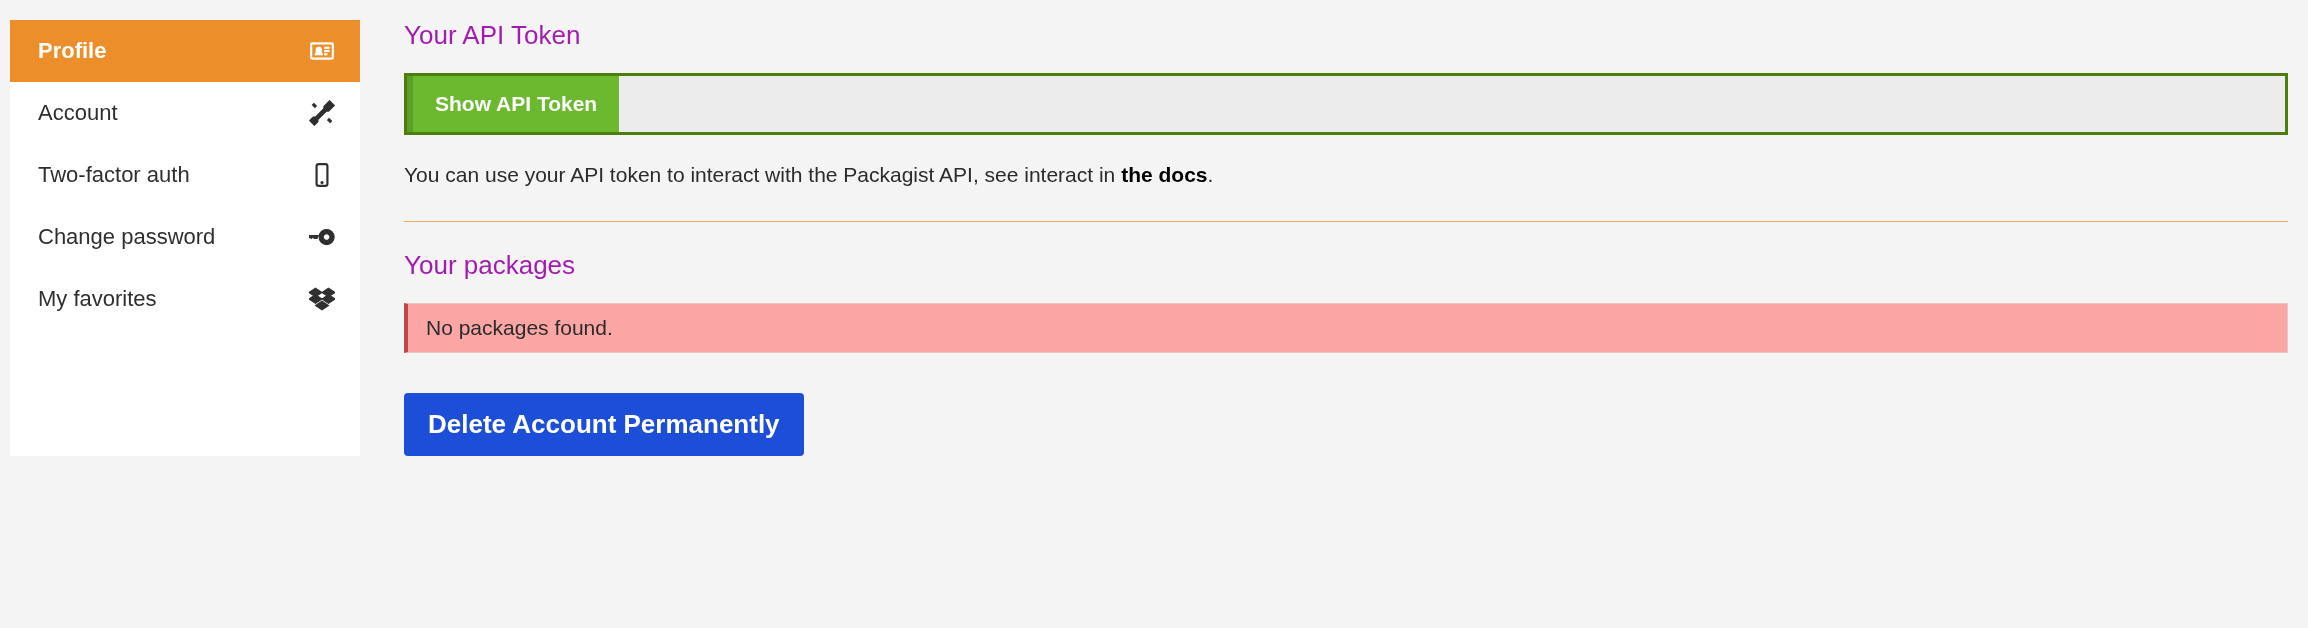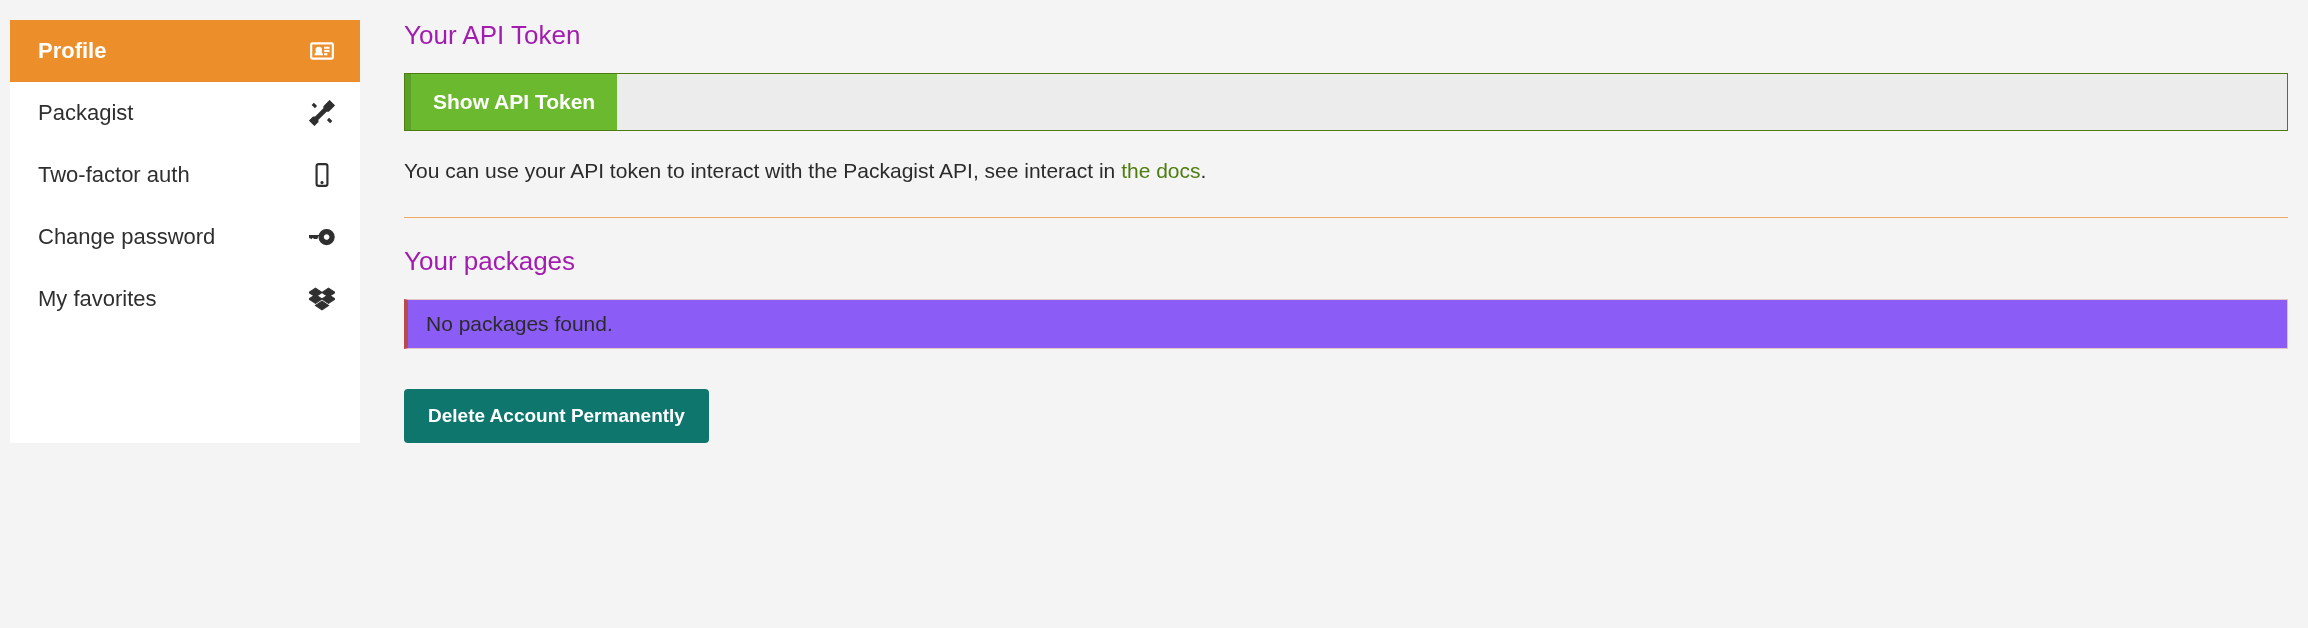--- a/index.html
+++ b/index.html
@@ -47,21 +47,21 @@
 
     .main { flex: 1; }
     .section-title {
       font-size: 26px;
       font-weight: 400;
       color: #a21caf;
       margin-bottom: 22px;
     }
     .token-row {
       display: flex;
-      border: 1px solid #4d7c0f;
+      border: 3px solid #4d7c0f;
       margin-bottom: 24px;
     }
     .btn-show-token {
       background: #6bb92f;
       color: #fff;
       font-size: 21px;
       font-weight: 600;
       padding: 16px 22px;
       border: none;
       border-left: 6px solid #5aa127;
@@ -72,41 +72,42 @@
       flex: 1;
       background: #ececec;
     }
     .description {
       font-size: 21px;
       color: #2b2b2b;
       line-height: 1.5;
       margin-bottom: 30px;
     }
     .description a {
-      color: #4d7c0f;
+      color: #000000;
       text-decoration: none;
+      font-weight: bold;
     }
     .divider {
       border: none;
       border-top: 1px solid #f0a95e;
       margin-bottom: 28px;
     }
     .alert {
-      background: #8b5cf6;
+      background: #fca5a5;
       border: 1px solid #e7c5c5;
       border-left: 4px solid #b94a48;
       padding: 12px 18px;
       font-size: 21px;
       color: #2b2b2b;
       margin-bottom: 40px;
     }
     .btn-delete {
-      background: #0f766e;
+      background: #1d4ed8;
       color: #fff;
-      font-size: 19px;
+      font-size: 26px;
       font-weight: 600;
       padding: 16px 24px;
       border: none;
       border-radius: 4px;
       cursor: pointer;
     }
   </style>
 </head>
 <body>
 
@@ -121,21 +122,21 @@
           <circle cx="9" cy="11" r="2" fill="currentColor"></circle>
           <path d="M6 16 C6 14 7.5 13.5 9 13.5 C10.5 13.5 12 14 12 16" fill="currentColor"></path>
           <line x1="14" y1="9" x2="19" y2="9" stroke="currentColor"></line>
           <line x1="14" y1="12" x2="19" y2="12" stroke="currentColor"></line>
           <line x1="14" y1="15" x2="17" y2="15" stroke="currentColor"></line>
         </svg>
       </span>
     </div>
 
     <div class="sidebar-item">
-      <span>Packagist</span>
+      <span>Account</span>
       <span class="icon">
         <svg viewBox="0 0 24 24">
           <path d="M21.5 3.5 L19 1 L14 6 L14 8 L6 16 L4 16 L1 19 L5 23 L8 20 L8 18 L16 10 L18 10 L23 5 L21.5 3.5 Z M3 4 L6 7 M7 6 L4 3 M18 17 L21 20 M20 21 L17 18" stroke="currentColor" stroke-width="1.5" fill="currentColor"></path>
         </svg>
       </span>
     </div>
 
     <div class="sidebar-item">
       <span>Two-factor auth</span>
       <span class="icon">

